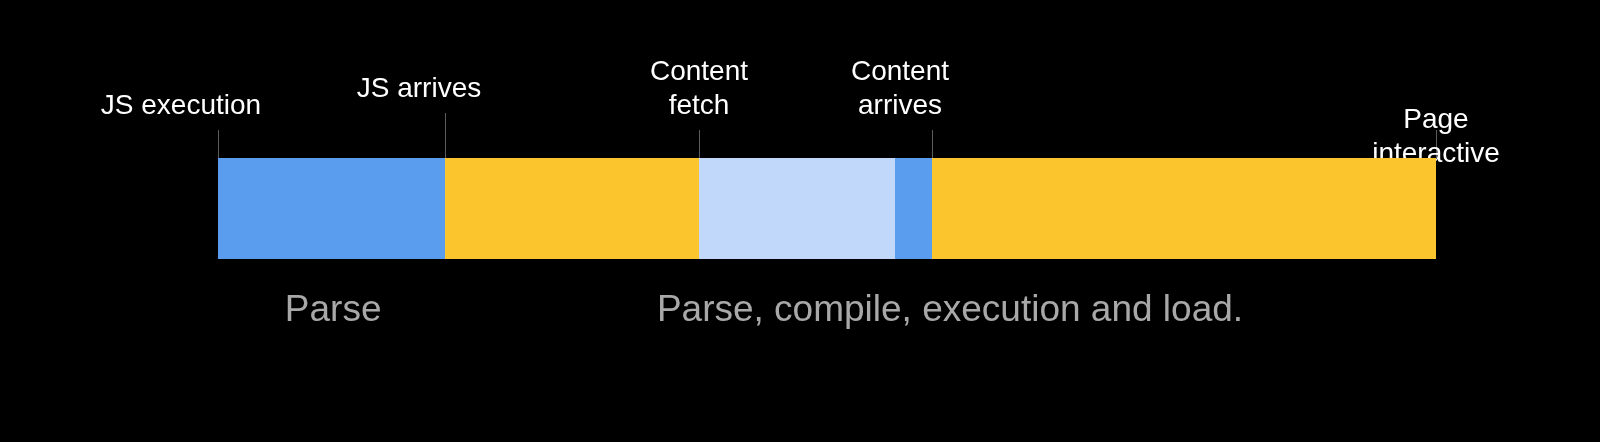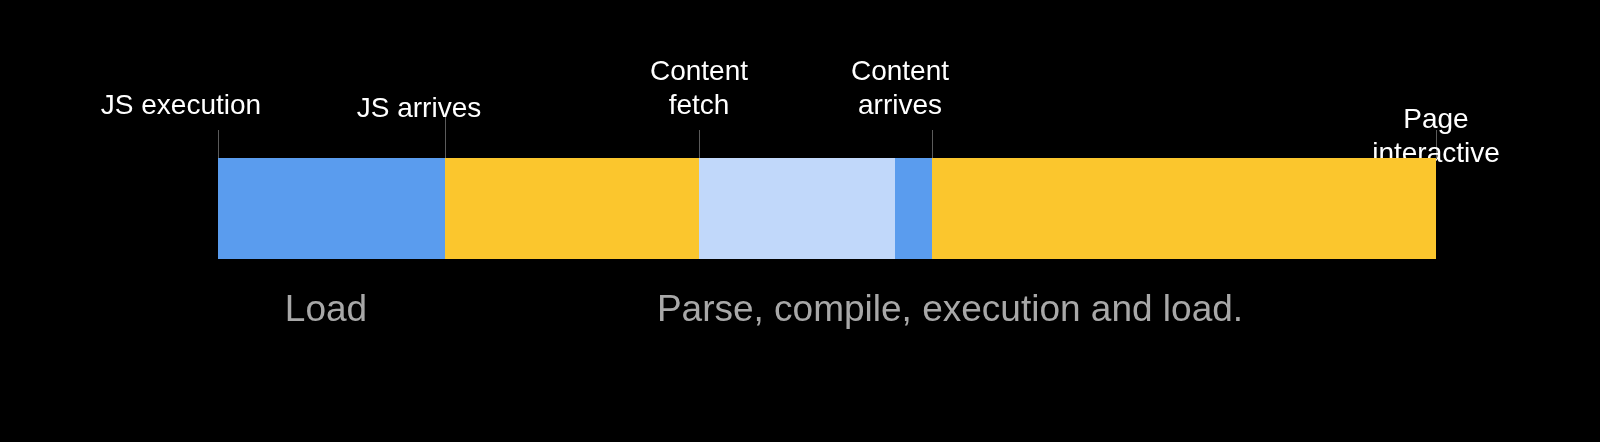--- a/index.html
+++ b/index.html
@@ -66,32 +66,32 @@
 
 <div id="stage" style="background: rgb(0, 0, 0);">
 
   <div class="tick" style="left: 218px; top: 130px; height: 28px; background: rgb(91, 91, 91);"></div>
   <div class="tick" style="left: 445px; top: 113px; height: 45px; background: rgb(91, 91, 91);"></div>
   <div class="tick" style="left: 699px; top: 130px; height: 28px; background: rgb(91, 91, 91);"></div>
   <div class="tick" style="left: 932px; top: 130px; height: 28px; background: rgb(91, 91, 91);"></div>
   <div class="tick" style="left: 1436px; top: 130px; height: 28px; background: rgb(91, 91, 91);"></div>
 
   <div class="milestone-label" style="left: 95px; top: 88px; width: 172px; text-align: center; color: rgb(255, 255, 255);">JS execution</div>
-  <div class="milestone-label" style="left: 354px; top: 71px; width: 130px; text-align: center; color: rgb(255, 255, 255); margin-top: 20px;">JS arrives</div>
+  <div class="milestone-label" style="left: 354px; top: 71px; width: 130px; text-align: center; color: rgb(255, 255, 255);">JS arrives</div>
   <div class="milestone-label" style="left: 619px; top: 54px; width: 160px; text-align: center; color: rgb(255, 255, 255);">Content
 fetch</div>
   <div class="milestone-label" style="left: 820px; top: 54px; width: 160px; text-align: center; color: rgb(255, 255, 255);">Content
 arrives</div>
   <div class="milestone-label" style="left: 1330px; top: 54px; width: 212px; text-align: center; color: rgb(255, 255, 255); margin-top: 48px;">Page
 interactive</div>
 
   <div class="bar" style="left: 218px; top: 158px; width: 1218px; height: 101px;">
     <div class="segment" style="background: rgb(90, 156, 238); width: 227px; flex: 0 0 auto;"></div>
     <div class="segment" style="background: rgb(251, 198, 45); width: 254px; flex: 0 0 auto;"></div>
     <div class="segment" style="background: rgb(193, 216, 250); width: 196px; flex: 0 0 auto;"></div>
     <div class="segment" style="background: rgb(90, 156, 238); width: 37px; flex: 0 0 auto;"></div>
     <div class="segment" style="background: rgb(251, 198, 45); width: 504px; flex: 0 0 auto;"></div>
   </div>
 
-  <div class="phase-caption" style="top: 287px; left: 284.844px; width: auto; color: rgb(168, 168, 168); transform: none;">Load</div>
+  <div class="phase-caption" style="top: 287px; left: 284.844px; width: auto; color: rgb(168, 168, 168); transform: none;">Parse</div>
   <div class="phase-caption" style="top: 287px; left: 656.906px; width: auto; color: rgb(168, 168, 168); transform: none; text-align: right;">Parse, compile, execution and load.</div>
 
 </div>
 
 </body></html>

